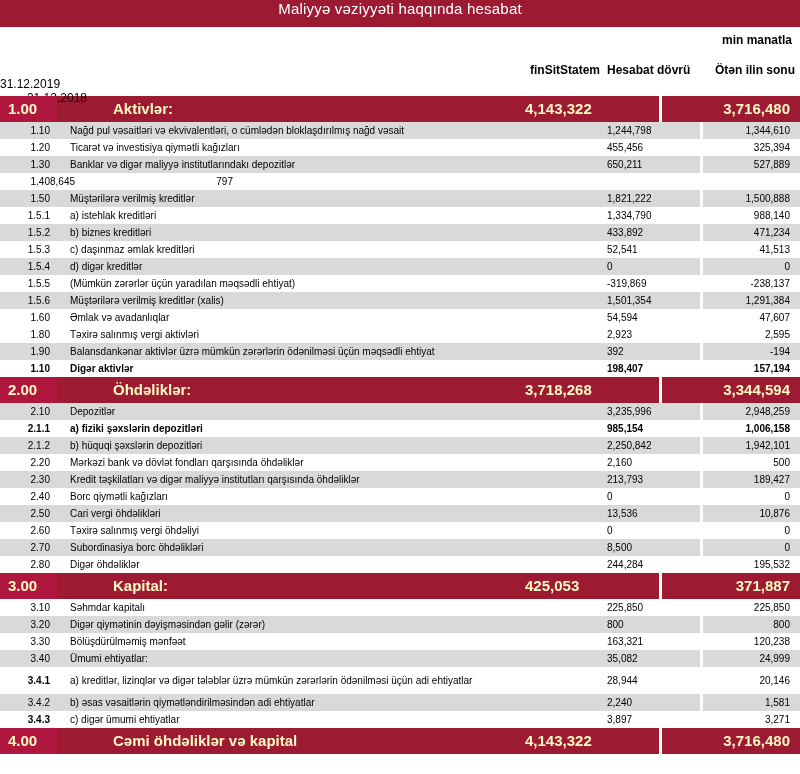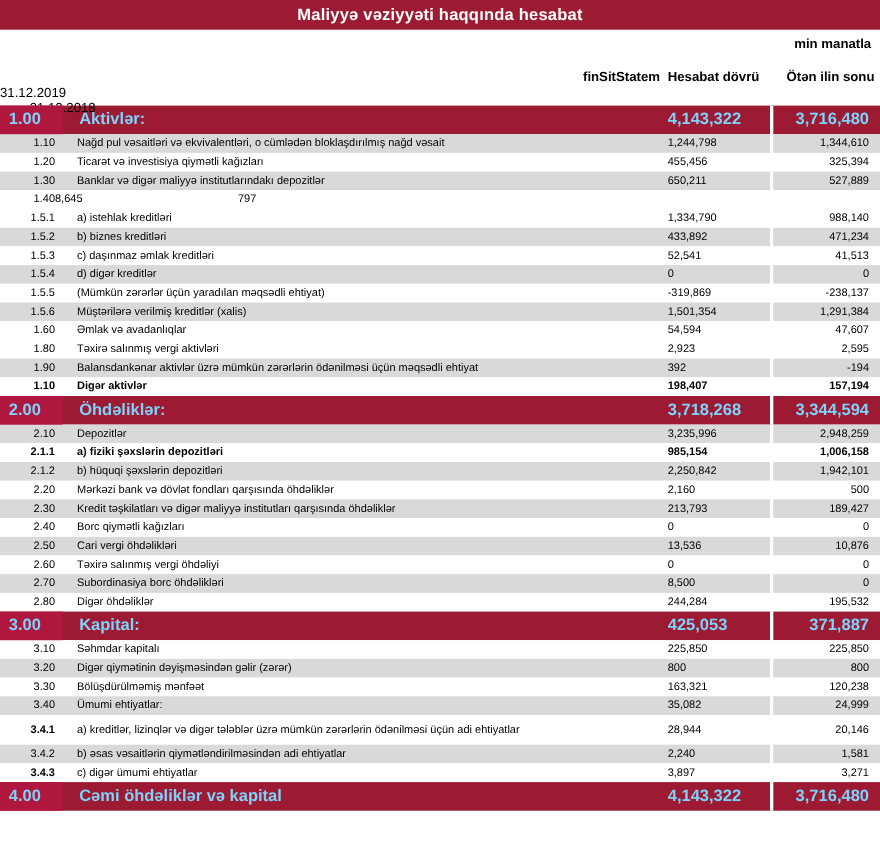--- a/index.html
+++ b/index.html
@@ -1,30 +1,30 @@
 <!DOCTYPE html>
 <html style="--maroon: #9C1B33; --accent: #B0173F; --gray: #D9D9D9;"><head>
 <meta charset="utf-8">
 <style>
   html,body{margin:0;padding:0;background:#fff;}
   body{width:800px;font-family:"Liberation Sans","DejaVu Sans",sans-serif;color:#000;}
-  .titlebar{height:27px;background:var(--maroon,#9C1B33);color:#fff;display:flex;align-items:center;justify-content:center;font-weight:bold;font-size:15px;letter-spacing:.2px;}
+  .titlebar{height:27px;background:var(--maroon,#9C1B33);color:#fff;display:flex;align-items:flex-start;justify-content:center;font-weight:normal;font-size:15px;letter-spacing:.2px;}
   .unit-note{margin-top:6px;height:15px;line-height:15px;text-align:right;font-weight:bold;font-size:12px;padding-right:8px;}
   
   .v1{width:83px;padding-right:10px;text-align:left;flex:none;}
   .sep{width:3px;background:#fff;flex:none;}
   .v2{width:87px;padding-right:10px;text-align:right;flex:none;}
   .colhead{display:flex;align-items:flex-end;margin-top:10px;height:19px;font-size:12px;font-weight:bold;}
   .colhead .idcell{flex:1;text-align:right;padding-right:7px;}
   .colhead .v1{padding-right:4px;width:89px;}
   .colhead .v2{padding-right:5px;width:92px;}
   .colhead2{display:flex;height:16px;font-size:12px;margin-bottom:3px;flex-direction:column;}
   .colhead2 .idcell{flex:1;}
   
-  .sec{display:flex;height:26px;line-height:26px;background:var(--maroon,#9C1B33);color:#7dd3fc;font-weight:bold;font-size:15px;}
+  .sec{display:flex;height:26px;line-height:26px;background:var(--maroon,#9C1B33);color:#fef9c3;font-weight:bold;font-size:15px;gap:41px;}
   .sec .code{width:57px;padding-left:8px;box-sizing:border-box;background:var(--accent,#B0173F);flex:none;}
   .sec .label{flex:1;padding-left:15px;white-space:nowrap;overflow:hidden;}
   
   .row{display:flex;height:17px;line-height:17px;font-size:10px;}
   .row.gray{background:var(--gray,#D9D9D9);}
   .row.white{background:#fff;}
   .row .code{width:50px;text-align:right;flex:none;}
   .row .label{flex:1;padding-left:20px;white-space:nowrap;overflow:hidden;}
   .row.bold{font-weight:bold;}
   .row .code.cbold{font-weight:bold;}
@@ -81,20 +81,27 @@
       <div class="v1">650,211</div>
       <div class="sep"></div>
       <div class="v2">527,889</div>
     </div>
     <div class="row white">
       <div class="code">1.40</div>
       <div class="v1">8,645</div>
       <div class="sep"></div>
       <div class="v2">797</div>
     </div>
+    <div class="row gray">
+      <div class="code">1.50</div>
+      <div class="label">Müştərilərə verilmiş kreditlər</div>
+      <div class="v1">1,821,222</div>
+      <div class="sep"></div>
+      <div class="v2">1,500,888</div>
+    </div>
     <div class="row white">
       <div class="code">1.5.1</div>
       <div class="label">a) istehlak kreditləri</div>
       <div class="v1">1,334,790</div>
       <div class="sep"></div>
       <div class="v2">988,140</div>
     </div>
     <div class="row gray">
       <div class="code">1.5.2</div>
       <div class="label">b) biznes kreditləri</div>

